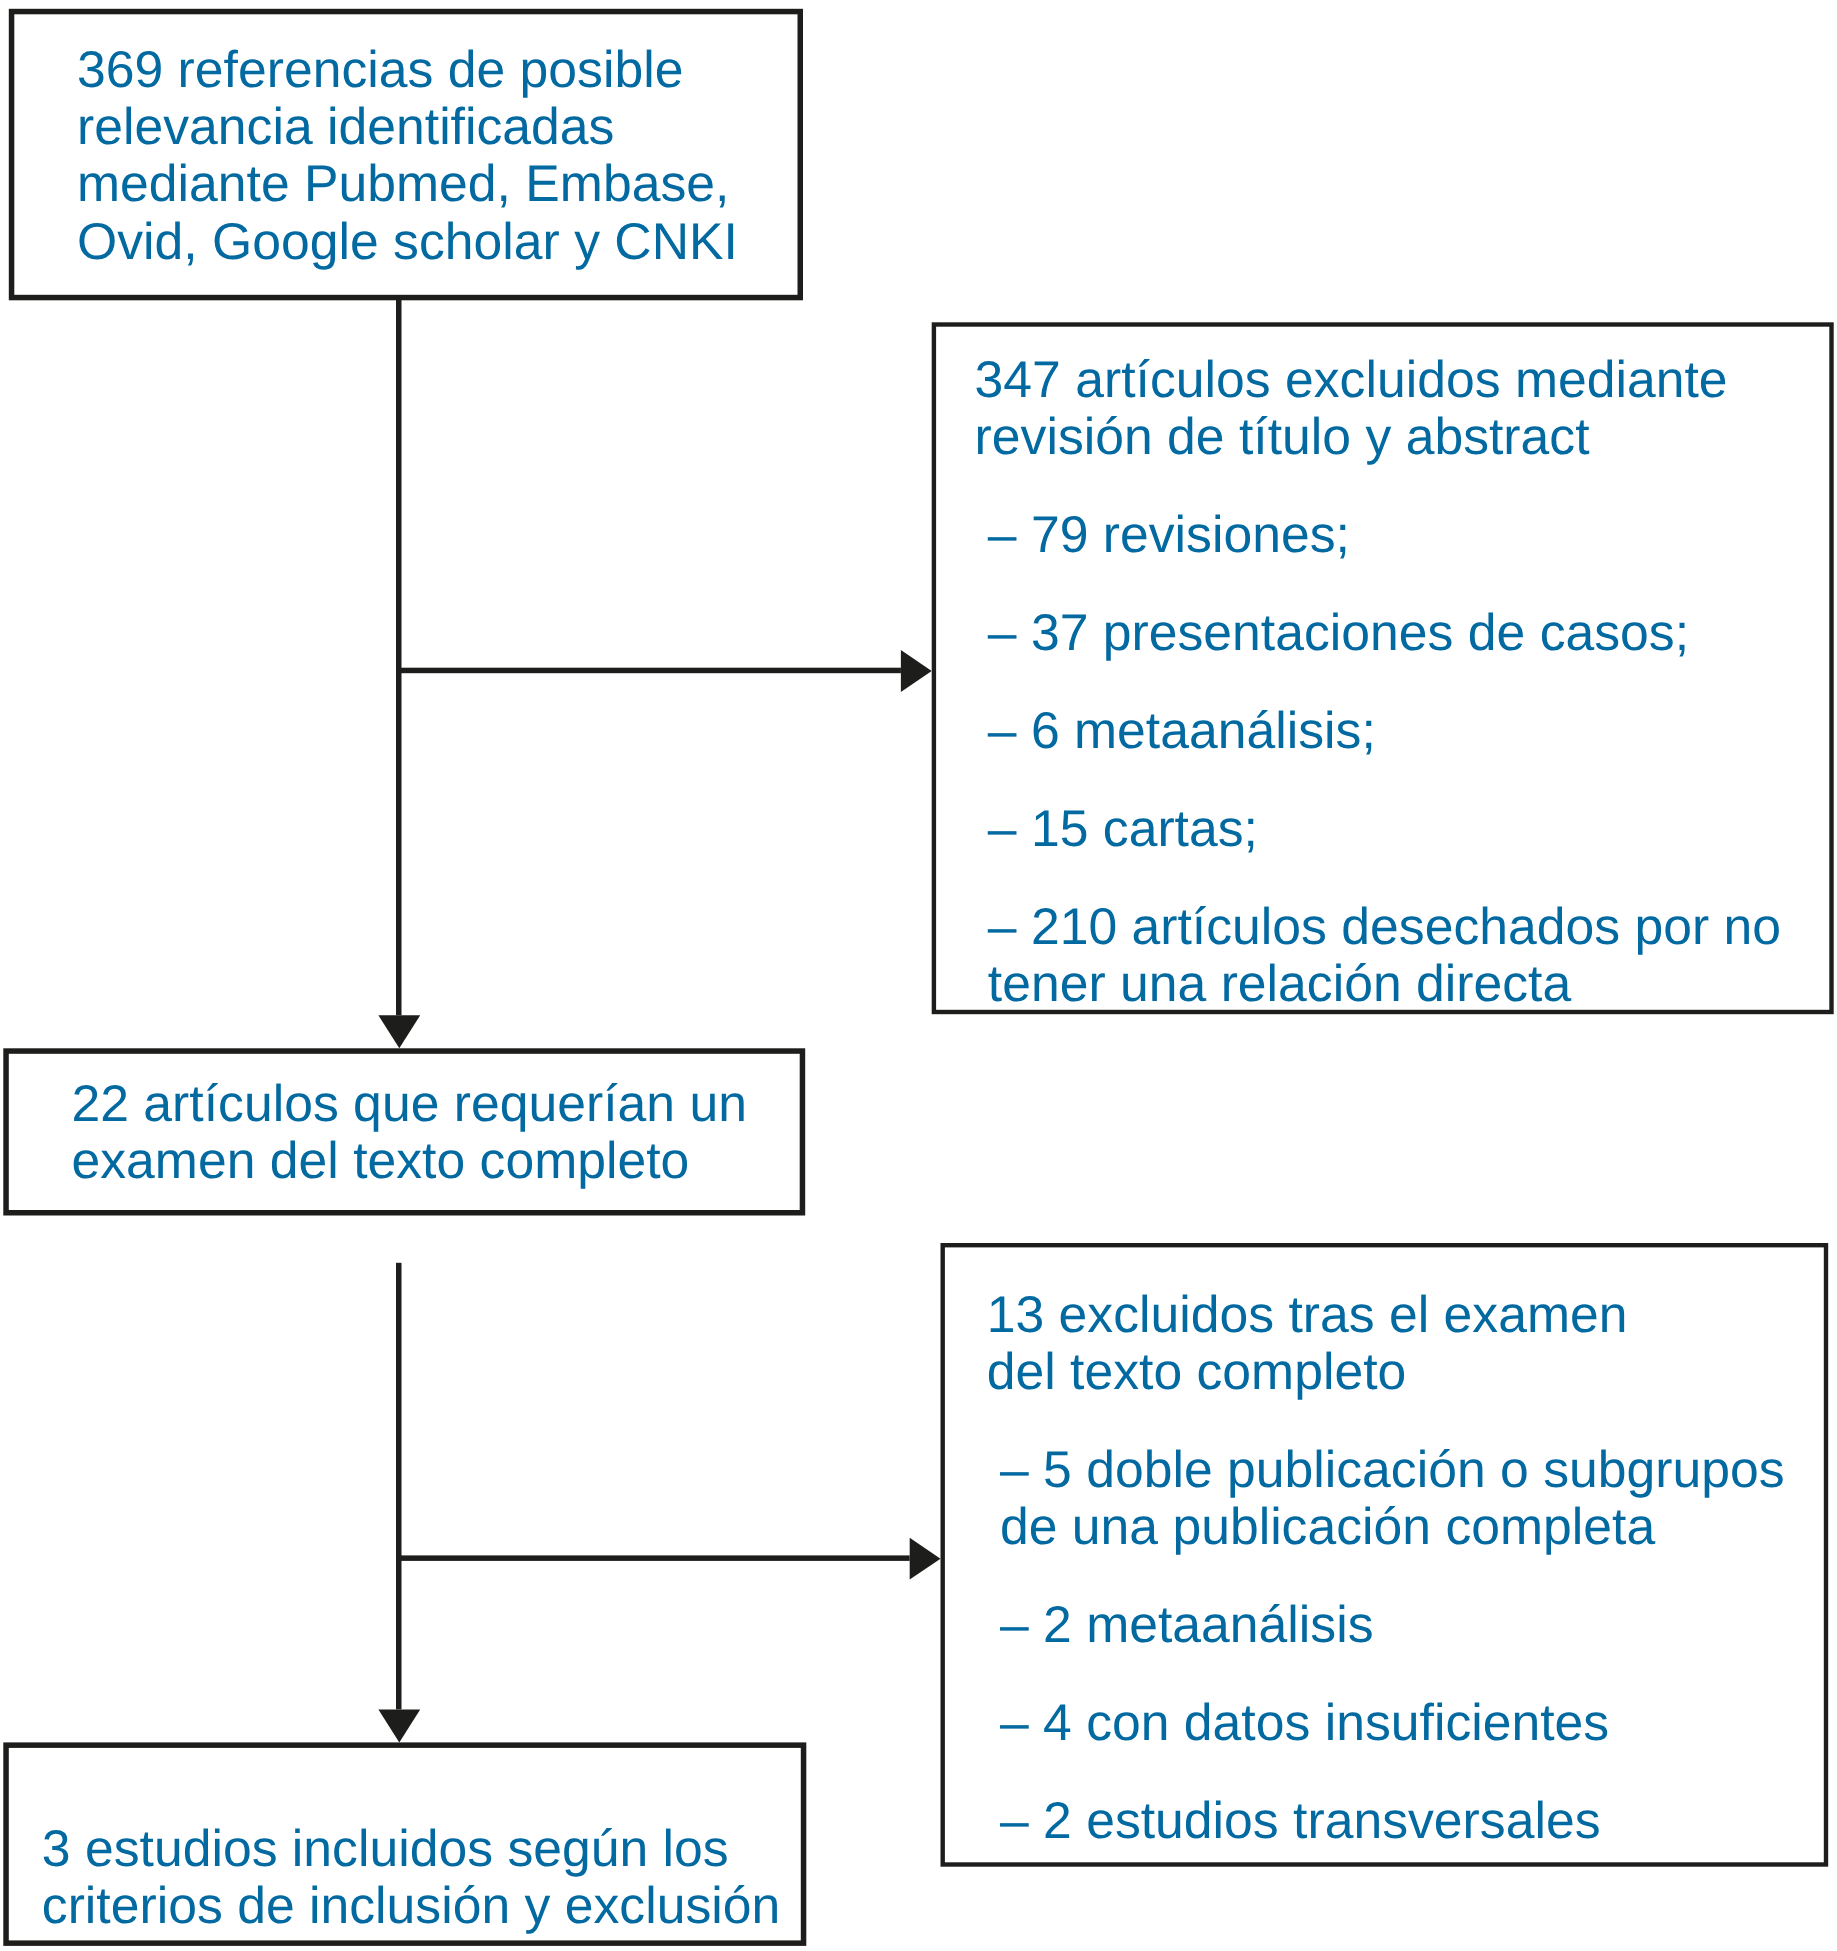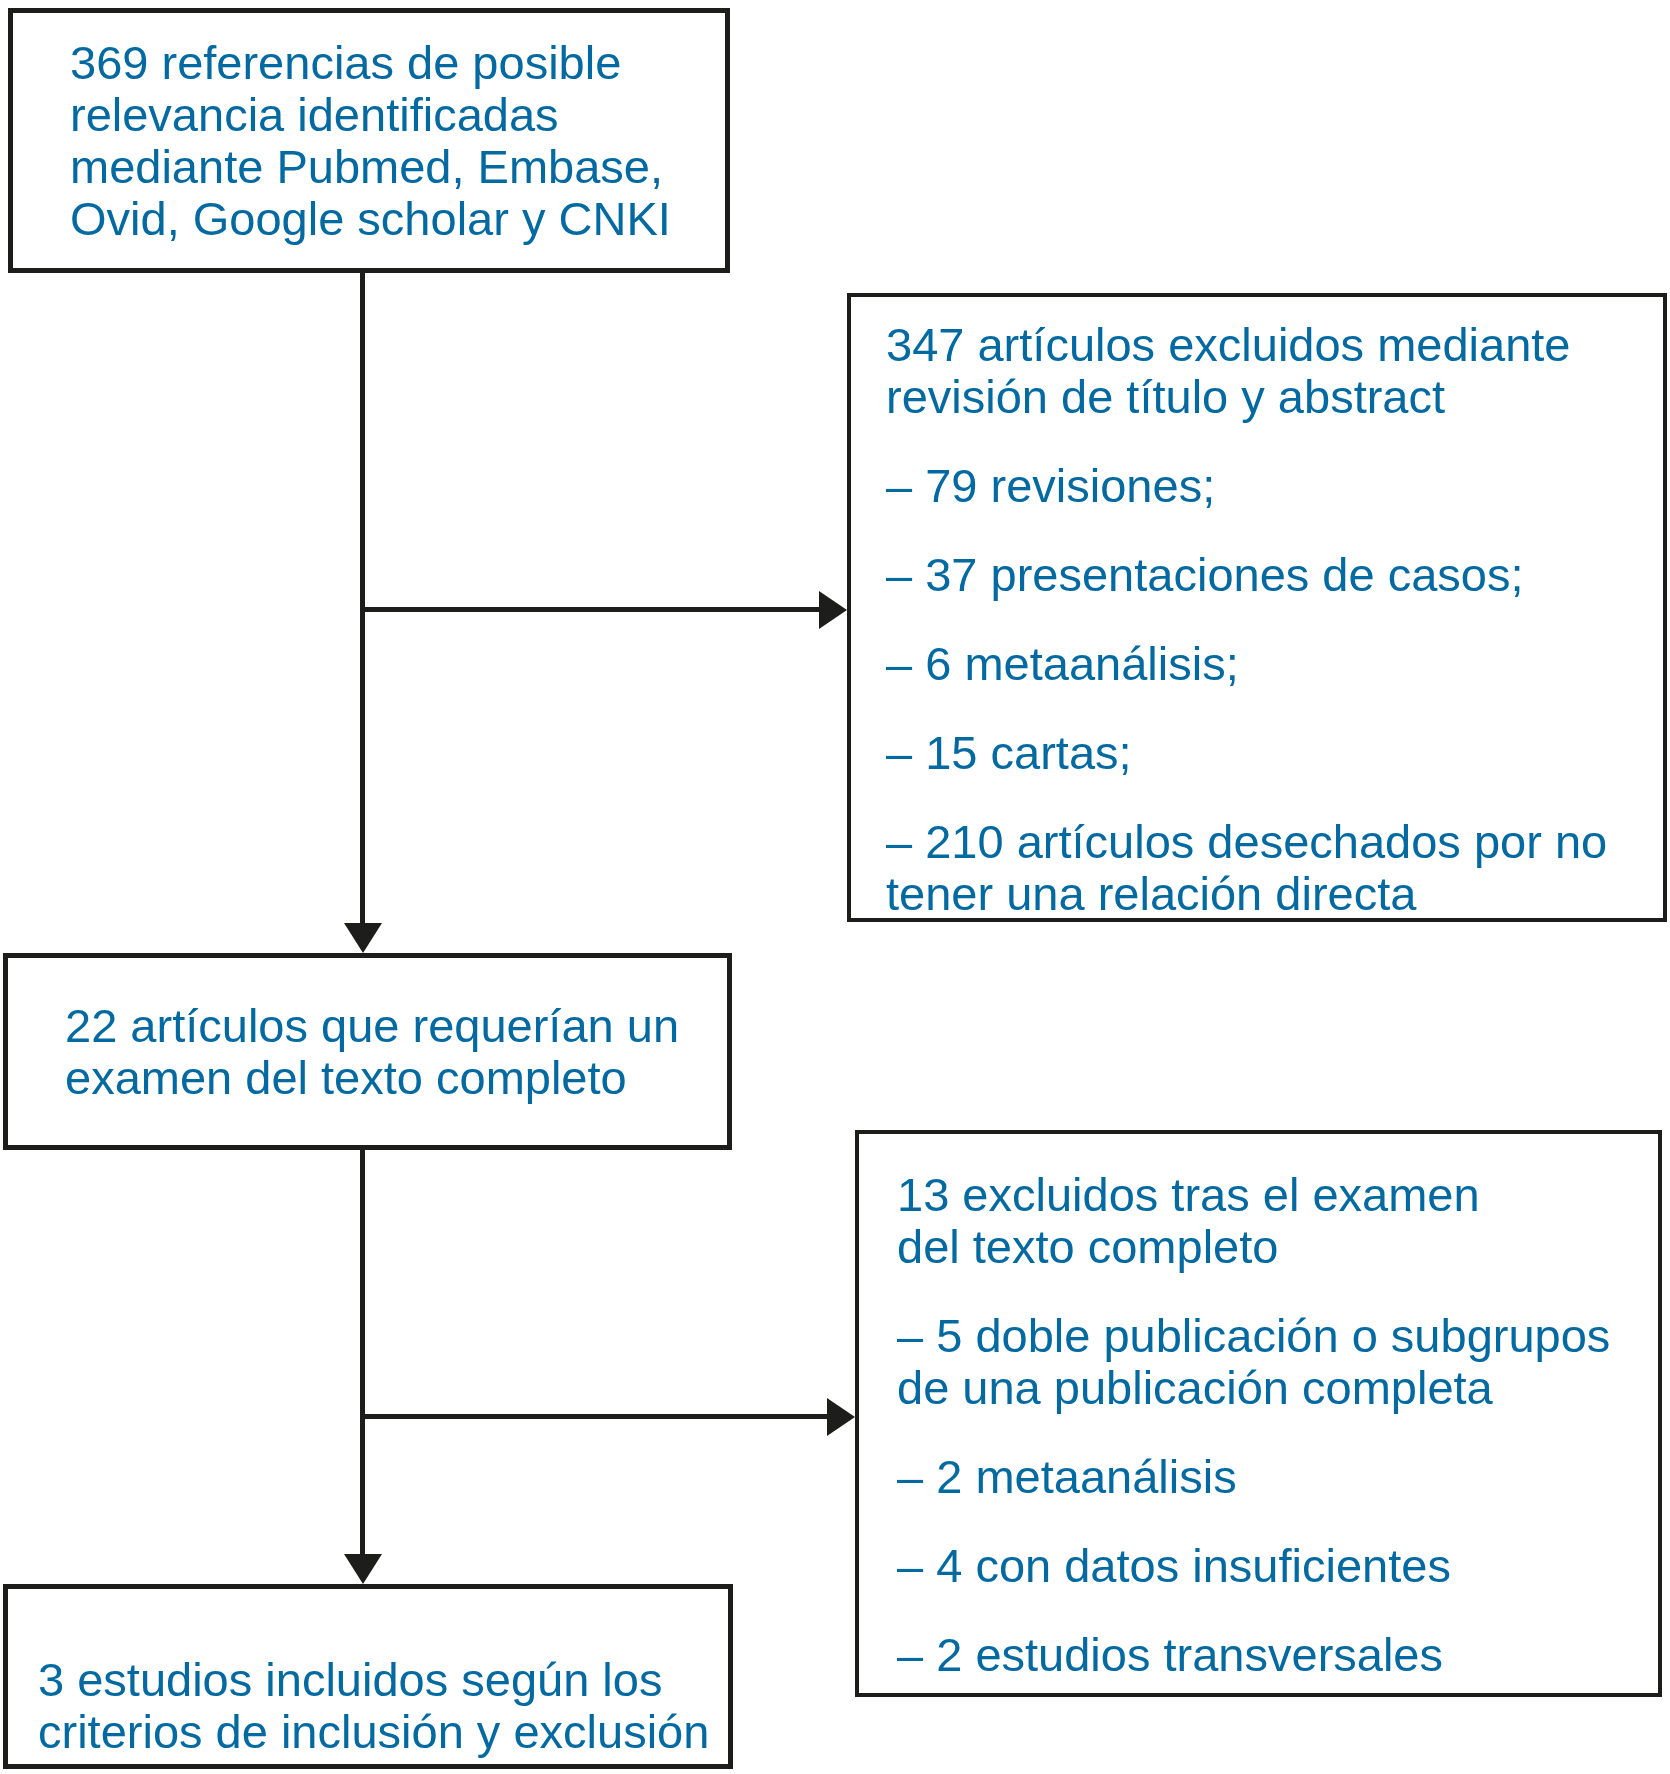--- a/index.html
+++ b/index.html
@@ -38,33 +38,33 @@
   }
   #box-identified {
     left: 8px; top: 8px; width: 722px; height: 265px;
     padding-left: 57px; padding-right: 8px;
   }
   #box-excluded-screening {
     left: 847px; top: 293px; width: 820px; height: 629px;
     padding: 22px 15px 0 35px;
   }
   #box-fulltext {
-    left: 3px; top: 953px; width: 729px; height: 197px;
+    left: 3px; top: 953px; width: 729px; height: 152px;
     padding-left: 57px; padding-right: 10px;
   }
   #box-excluded-fulltext {
     left: 855px; top: 1130px; width: 807px; height: 567px;
     padding: 35px 15px 0 38px;
   }
   #box-included {
     left: 3px; top: 1584px; width: 730px; height: 185px;
     padding-left: 30px; padding-right: 0px; padding-bottom: 6px;
   }
   #box-excluded-fulltext .flow-title { max-width: 650px; }
-  .flow-item { margin-top: 37px; }
+  .flow-item { margin-top: 37px; margin-left: 12px; }
   .line {
     position: absolute;
     background: #1d1d1b;
   }
   #vline-1 { left: 360px; top: 271px; width: 5px; height: 652px; }
   #hline-1 { left: 362px; top: 607px; width: 457px; height: 5px; }
   #vline-2 { left: 360px; top: 1148px; width: 5px; height: 406px; }
   #hline-2 { left: 362px; top: 1414px; width: 465px; height: 5px; }
   .arrow {
     position: absolute;

